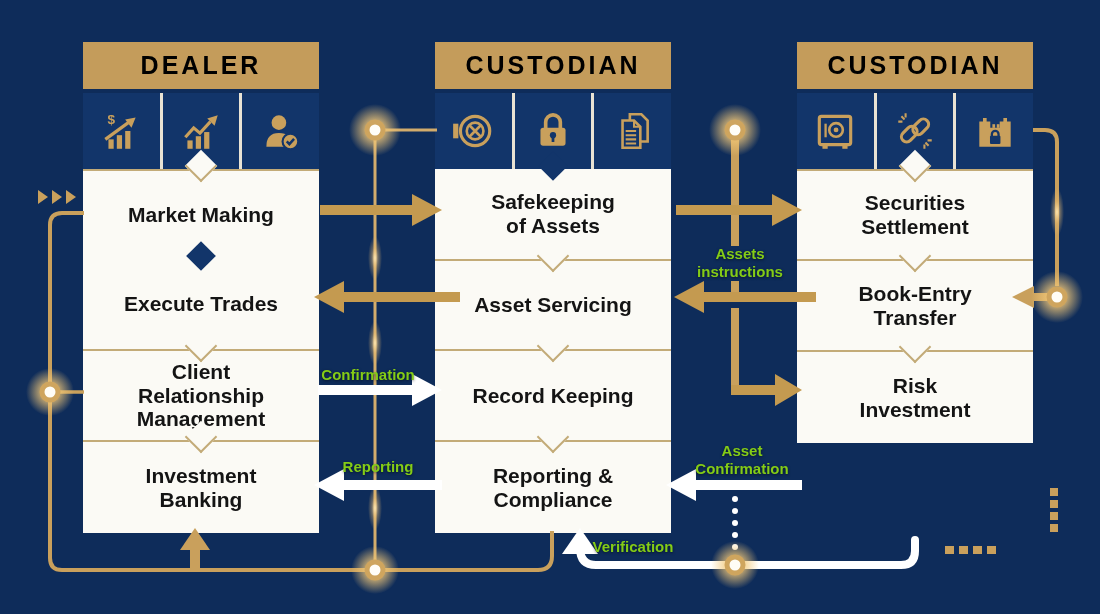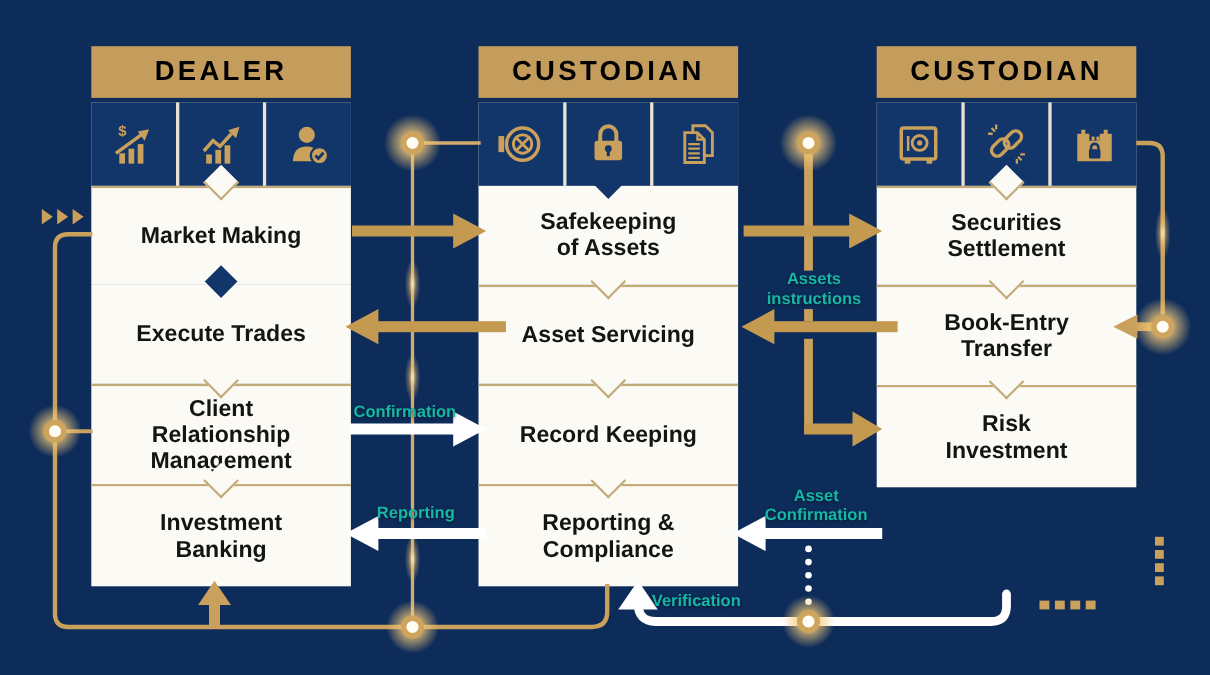--- a/index.html
+++ b/index.html
@@ -30,21 +30,21 @@
     background:#fbfaf5;border-right:2px solid #c3ab78;border-bottom:2px solid #c3ab78;
   }
   .box.first::after{background:#12356a;border-right:none;border-bottom:none;top:-3px;}
   .r1{height:90px}.r2{height:88px}.r3{height:89px}.r4{height:91px}
   .box-label{
     white-space:pre-line;color:#141414;font-weight:bold;font-size:21px;line-height:1.13;
     padding:0 6px;
   }
   .connector-layer{position:absolute;left:0;top:0;width:1100px;height:614px;pointer-events:none;}
   .flow-label{
-    position:absolute;color:#14b8a6;font-weight:bold;font-size:15px;line-height:1.22;
+    position:absolute;color:#84cc16;font-weight:bold;font-size:15px;line-height:1.22;
     text-align:center;white-space:pre-line;text-shadow:0 1px 3px rgba(0,0,0,.55);
   }
   .lbl-confirmation{left:293px;top:366px;width:150px;}
   .lbl-reporting{left:303px;top:458px;width:150px;}
   .lbl-assets-instructions{left:665px;top:245px;width:150px;}
   .lbl-asset-confirmation{left:667px;top:442px;width:150px;}
   .lbl-verification{left:563px;top:538px;width:140px;}
 </style>
 </head>
 <body>

